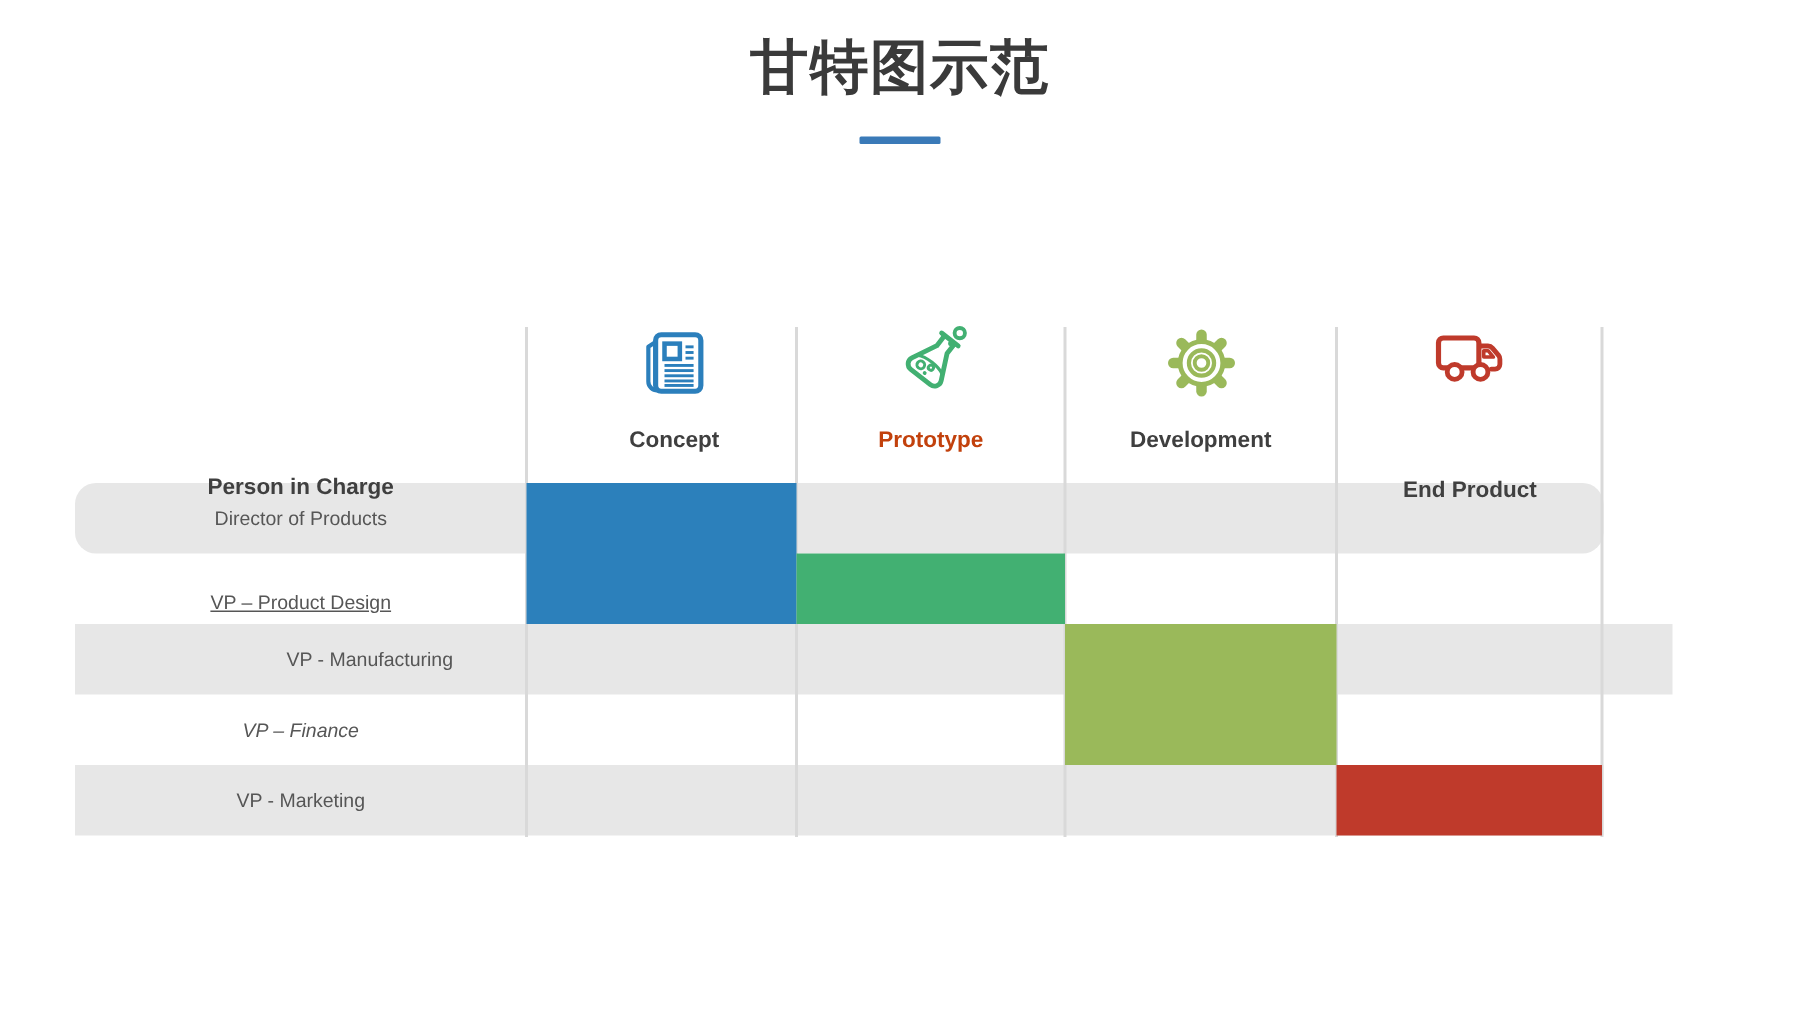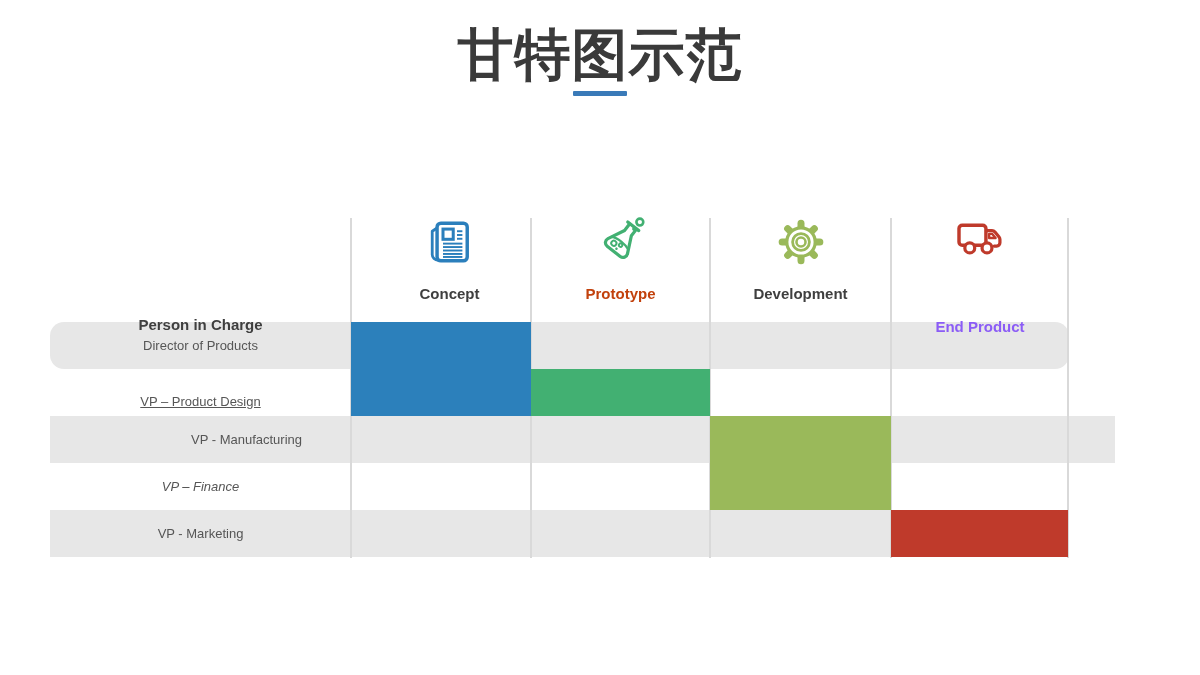--- a/index.html
+++ b/index.html
@@ -7,21 +7,21 @@
     width:1200px;height:675px;background:#ffffff;overflow:hidden;
     font-family:"Liberation Sans","DejaVu Sans",sans-serif;
     position:relative;
   }
   .slide{position:absolute;inset:0;background:#ffffff;}
 
   .title{
     position:absolute;left:0;top:18px;width:1200px;
     text-align:center;margin:0;
     font-family:"DejaVu Serif","Liberation Serif",serif;
-    font-size:56px;font-weight:700;color:#3a3a3a;letter-spacing:1px;
+    font-size:39px;font-weight:700;color:#3a3a3a;letter-spacing:1px;
   }
   .title-underline{
     position:absolute;left:573px;top:91px;width:54px;height:5px;border-radius:1px;
   }
 
   .gantt{position:absolute;left:50px;top:212px;width:1019px;height:346px;}
 
   .divider{position:absolute;top:6px;width:2px;height:340px;}
   .d1{left:300px;} .d2{left:480px;} .d3{left:659px;} .d4{left:840px;} .d5{left:1017px;}
 
@@ -144,21 +144,21 @@
     <div class="phase-head ph4" style="color: rgb(191, 58, 43);">
       <span class="phase-icon">
         <svg width="56" height="56" viewBox="0 0 52 52" fill="none" stroke="currentColor">
           <path d="M31.5 15.5 h5.6 a3.6 3.6 0 0 1 2.8 1.3 l3.8 4.5 a3.6 3.6 0 0 1 .8 2.3 v3.2 a3 3 0 0 1 -3 3 h-2.3" stroke-width="3" stroke-linecap="round" stroke-linejoin="round"></path>
           <path d="M34.5 18.4 h2.7 l3.3 3.9 h-6 z" stroke-width="2.2" stroke-linejoin="round"></path>
           <rect x="6.5" y="10.5" width="25" height="18.5" rx="3" fill="#ffffff" stroke-width="3.2"></rect>
           <circle cx="16.5" cy="31.5" r="4.6" fill="#ffffff" stroke-width="3"></circle>
           <circle cx="32.5" cy="31.5" r="4.6" fill="#ffffff" stroke-width="3"></circle>
         </svg>
       </span>
-      <span class="phase-label" style="color:#8b5cf6;margin-top:48px;">End Product</span>
+      <span class="phase-label" style="color:#404040;margin-top:48px;">End Product</span>
     </div>
 
     <div class="row-label r0">Director of Products</div>
     <div class="row-label r1">VP – Product Design</div>
     <div class="row-label r2">VP - Manufacturing</div>
     <div class="row-label r3">VP – Finance</div>
     <div class="row-label r4">VP - Marketing</div>
 
   </div>
 </div>

